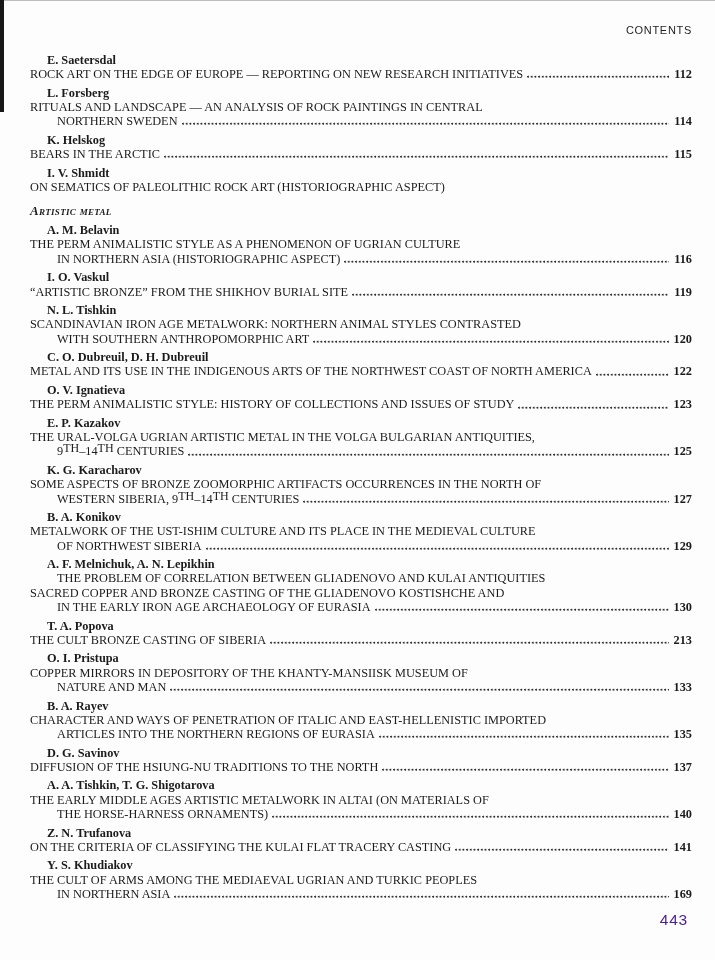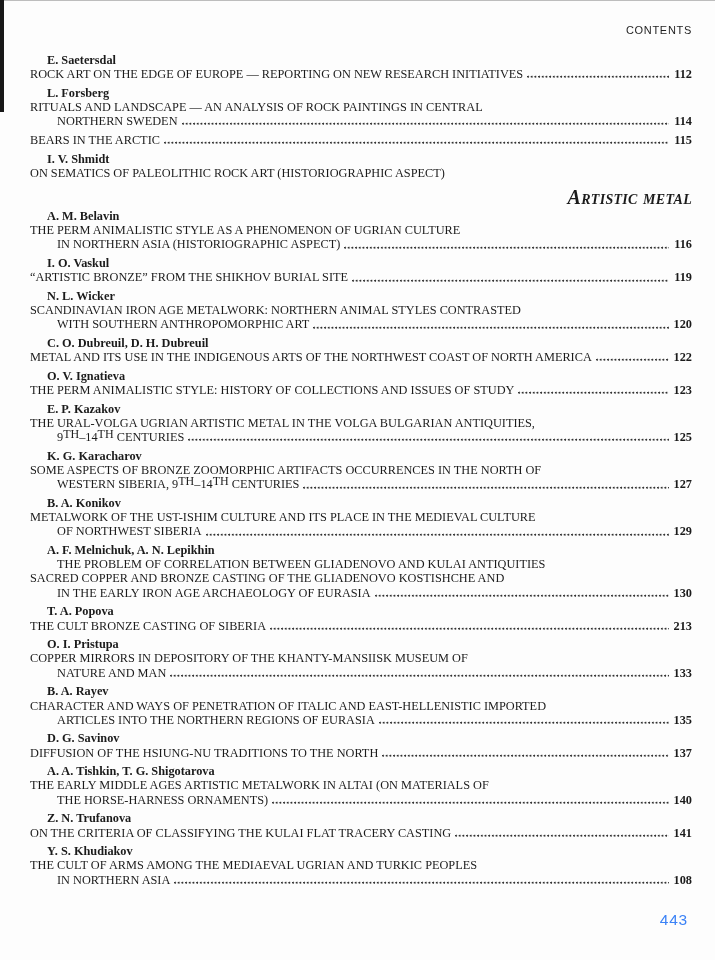--- a/index.html
+++ b/index.html
@@ -35,25 +35,24 @@
     font-family: "Liberation Sans", sans-serif;
     font-size: 11px;
     letter-spacing: 0.7px;
     color: #1f1f1f;
     margin-bottom: 17px;
   }
   .section-heading {
     font-style: italic;
     font-weight: bold;
     font-variant: small-caps;
-    font-size: 20px;
+    font-size: 13px;
     line-height: 16px;
     letter-spacing: 0.3px;
     margin: 8.5px 0 1.5px 0;
-    text-align: right;
   }
   .entry { margin-top: 4.6px; }
   .authors {
     font-weight: bold;
     font-size: 12.3px;
     line-height: 14.15px;
     padding-left: 17px;
     white-space: nowrap;
   }
   .tline {
@@ -86,21 +85,21 @@
     margin-left: 3px;
     font-weight: bold;
   }
   .folio {
     position: absolute;
     top: 911px;
     right: 27px;
     font-family: "Liberation Sans", sans-serif;
     font-size: 15.5px;
     letter-spacing: 0.8px;
-    color: #3b82f6;
+    color: #4c1d95;
   }
 </style>
 </head>
 <body>
 
 <div class="page">
   <div class="scan-topline"></div>
   <div class="scan-strip"></div>
   <div class="inner">
     <div class="contents-header">CONTENTS</div>
@@ -118,20 +117,21 @@
           <div class="tline">
             <span class="ttext">RITUALS AND LANDSCAPE — AN ANALYSIS OF ROCK PAINTINGS IN CENTRAL</span>
           </div>
           <div class="tline cont">
             <span class="ttext">NORTHERN SWEDEN</span>
             <span class="leader"></span>
             <span class="pagenum">114</span>
           </div>
         </div>
         <div class="entry">
+          <div class="authors">K. Helskog</div>
           <div class="tline">
             <span class="ttext">BEARS IN THE ARCTIC</span>
             <span class="leader"></span>
             <span class="pagenum">115</span>
           </div>
         </div>
         <div class="entry">
           <div class="authors">I. V. Shmidt</div>
           <div class="tline">
             <span class="ttext">ON SEMATICS OF PALEOLITHIC ROCK ART (HISTORIOGRAPHIC ASPECT)</span>
@@ -151,21 +151,21 @@
         </div>
         <div class="entry">
           <div class="authors">I. O. Vaskul</div>
           <div class="tline">
             <span class="ttext">“ARTISTIC BRONZE” FROM THE SHIKHOV BURIAL SITE</span>
             <span class="leader"></span>
             <span class="pagenum">119</span>
           </div>
         </div>
         <div class="entry">
-          <div class="authors">N. L. Wicker</div>
+          <div class="authors">N. L. Tishkin</div>
           <div class="tline">
             <span class="ttext">SCANDINAVIAN IRON AGE METALWORK: NORTHERN ANIMAL STYLES CONTRASTED</span>
           </div>
           <div class="tline cont">
             <span class="ttext">WITH SOUTHERN ANTHROPOMORPHIC ART</span>
             <span class="leader"></span>
             <span class="pagenum">120</span>
           </div>
         </div>
         <div class="entry">
@@ -289,19 +289,19 @@
           </div>
         </div>
         <div class="entry">
           <div class="authors">Y. S. Khudiakov</div>
           <div class="tline">
             <span class="ttext">THE CULT OF ARMS AMONG THE MEDIAEVAL UGRIAN AND TURKIC PEOPLES</span>
           </div>
           <div class="tline cont">
             <span class="ttext">IN NORTHERN ASIA</span>
             <span class="leader"></span>
-            <span class="pagenum">108</span>
+            <span class="pagenum">169</span>
           </div>
         </div>
       </div>
   </div>
   <div class="folio">443</div>
 </div>
 
 </body></html>

